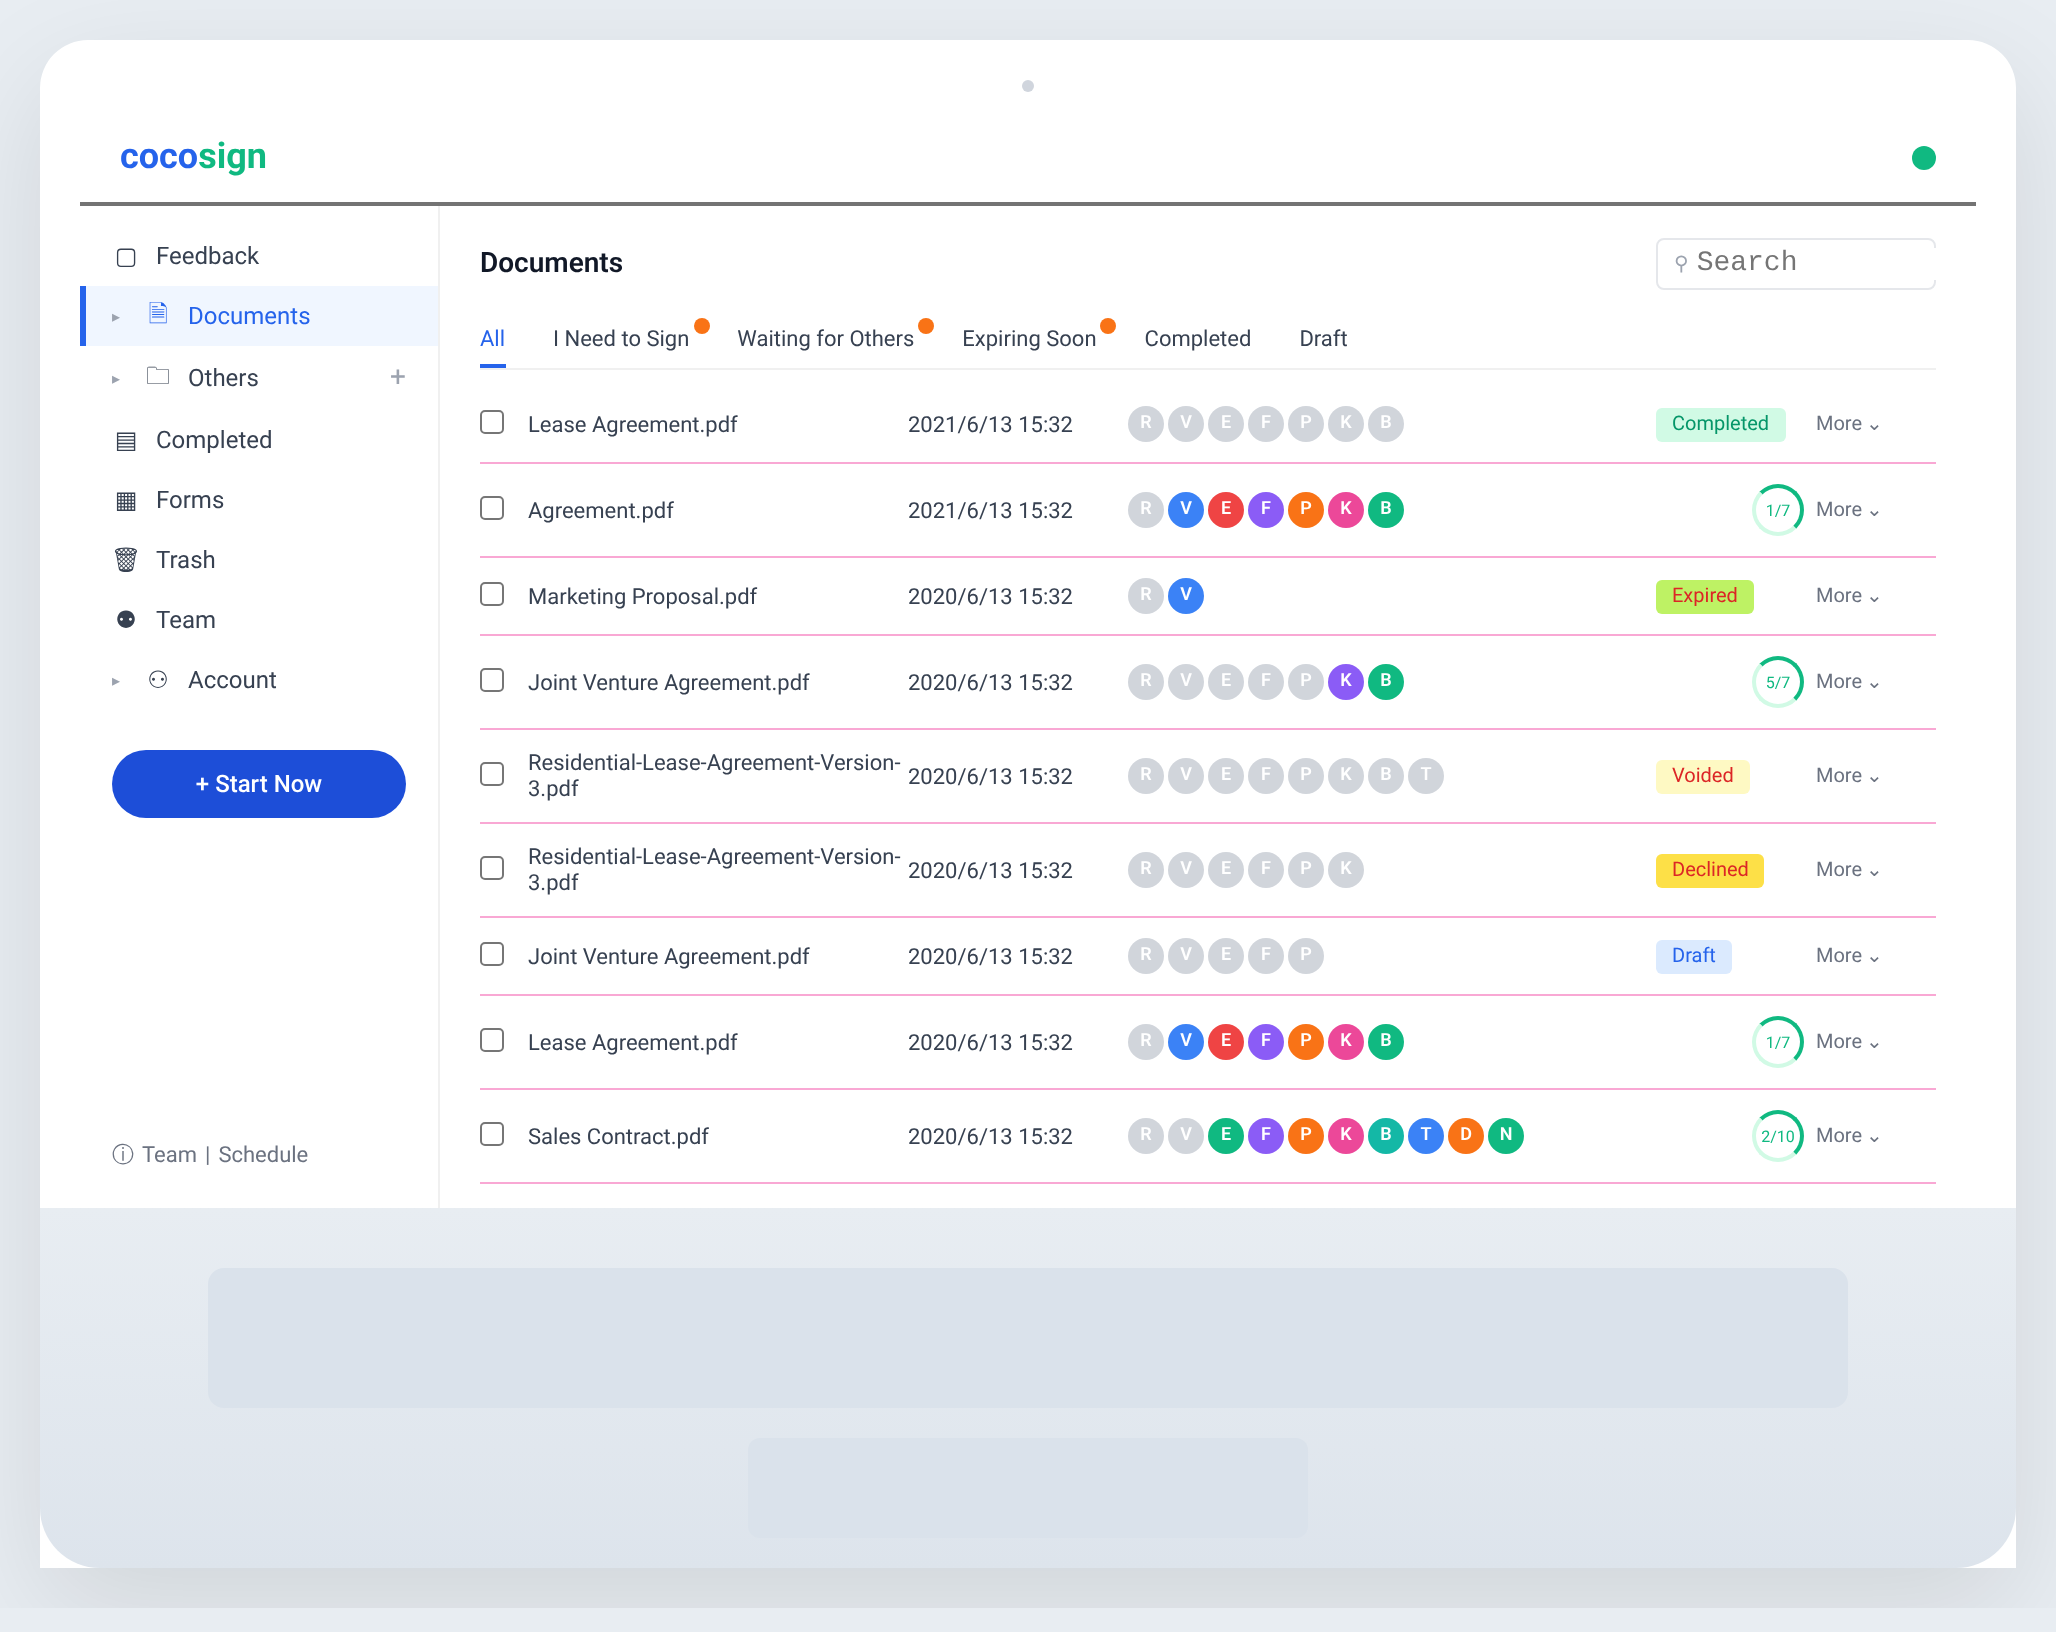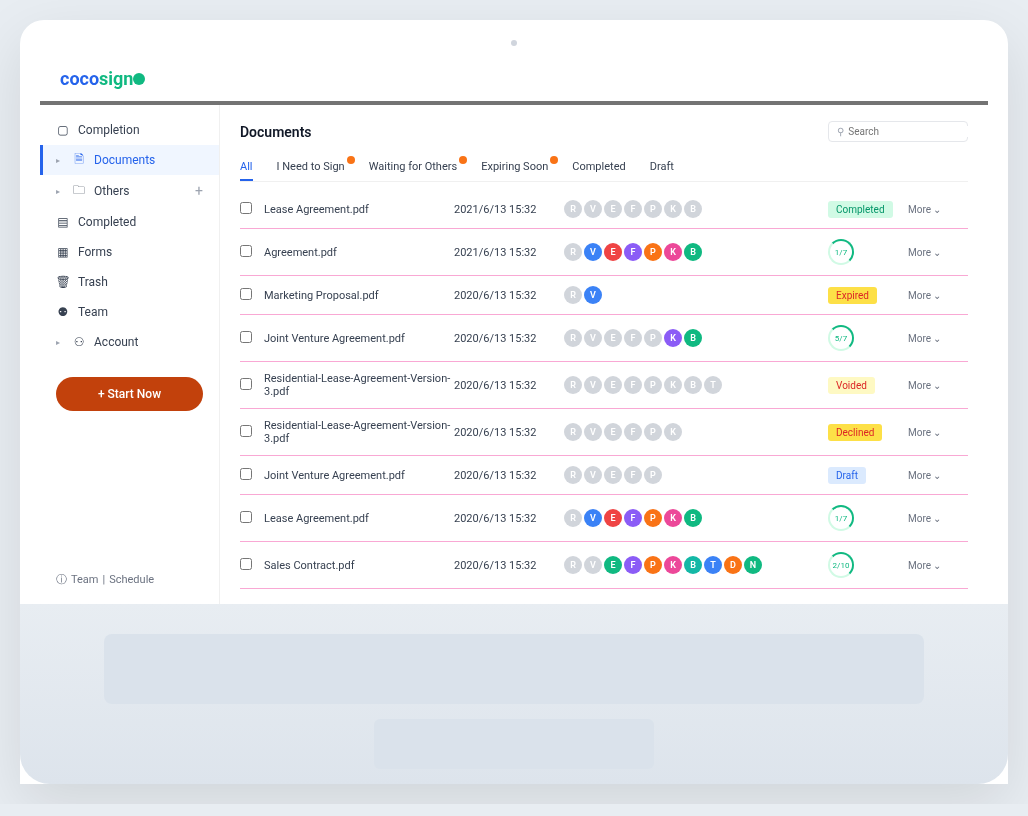--- a/index.html
+++ b/index.html
@@ -1,75 +1,75 @@
 <!DOCTYPE html>
 <html><head>
 <meta charset="utf-8">
 <style>
 * { margin: 0; padding: 0; box-sizing: border-box; font-family: -apple-system, BlinkMacSystemFont, 'Segoe UI', Roboto, sans-serif; }
 body { background: #e8edf2; padding: 20px; display: flex; justify-content: center; }
 .laptop-frame { width: 988px; background: #fff; border-radius: 24px 24px 0 0; box-shadow: 0 20px 60px rgba(0,0,0,0.1); position: relative; padding-top: 20px; }
 .camera-dot { width: 6px; height: 6px; background: #d0d5dd; border-radius: 50%; margin: 0 auto 10px; }
 .app { background: #fff; margin: 0 20px; border-radius: 12px 12px 0 0; overflow: hidden; height: 550px; }
-.header { display: flex; align-items: center; justify-content: flex-start; padding: 12px 20px; border-bottom: 4px solid #737373; }
+.header { display: flex; align-items: center; justify-content: space-between; padding: 12px 20px; border-bottom: 2px solid #737373; }
 .logo { font-size: 18px; font-weight: 700; }
 .logo .c1 { color: #2563eb; } .logo .c2 { color: #10b981; }
 .status-dot { width: 12px; height: 12px; background: #10b981; border-radius: 50%; }
 .main { display: flex; height: calc(100% - 48px); }
 .sidebar { width: 180px; border-right: 1px solid #f0f0f0; display: flex; flex-direction: column; padding: 10px 0; }
 .nav-item { display: flex; align-items: center; gap: 8px; padding: 8px 16px; font-size: 12px; color: #374151; cursor: pointer; position: relative; }
 .nav-item.active { color: #2563eb; background: #f0f6ff; }
 .nav-item.active::before { content: ''; position: absolute; left: 0; top: 0; bottom: 0; width: 3px; background: #2563eb; }
 .nav-item .arrow { margin-right: 4px; font-size: 8px; color: #9ca3af; }
 .nav-item .plus { margin-left: auto; font-size: 14px; color: #9ca3af; }
 .nav-icon { width: 14px; height: 14px; display: inline-flex; align-items: center; justify-content: center; }
-.start-btn { margin: 20px 16px; padding: 10px; background: #c2410c; color: #fff; border: none; border-radius: 20px; font-size: 12px; font-weight: 500; cursor: pointer; }
+.start-btn { margin: 20px 16px; padding: 10px; background: #1d4ed8; color: #fff; border: none; border-radius: 20px; font-size: 12px; font-weight: 500; cursor: pointer; }
 .help-row { margin-top: auto; padding: 10px 16px; font-size: 11px; color: #6b7280; display: flex; align-items: center; gap: 4px; }
 .content { flex: 1; padding: 16px 20px; overflow: auto; }
 .page-head { display: flex; align-items: center; justify-content: space-between; margin-bottom: 12px; }
 .page-title { font-size: 14px; font-weight: 600; color: #111827; }
 .search-box { display: flex; align-items: center; gap: 4px; border: 1px solid #e5e7eb; border-radius: 4px; padding: 4px 8px; font-size: 10px; color: #9ca3af; width: 140px; }
-.search-box input { border: none; outline: none; flex: 1; font-size: 10px; }
+.search-box input { border: none; outline: none; flex: 1; font-size: 14px; font-family: Liberation Mono, monospace; }
 .tabs { display: flex; gap: 24px; border-bottom: 1px solid #f0f0f0; margin-bottom: 8px; }
 .tab { font-size: 11px; color: #374151; padding: 6px 0; cursor: pointer; position: relative; }
 .tab.active { color: #2563eb; border-bottom: 2px solid #2563eb; }
 .tab .badge { position: absolute; top: 2px; right: -10px; width: 8px; height: 8px; background: #f97316; border-radius: 50%; }
 .table-head { display: flex; align-items: center; padding: 8px 0; font-size: 10px; color: #9ca3af; border-bottom: 1px solid #f0f0f0; }
 .col-check { width: 24px; }
 .col-name { flex: 0 0 190px; }
 .col-date { flex: 0 0 110px; }
 .col-recip { flex: 1; }
 .col-sched { flex: 0 0 80px; }
 .col-action { flex: 0 0 60px; text-align: left; }
 .row { display: flex; align-items: center; padding: 10px 0; border-bottom: 1px solid #f9a8d4; font-size: 11px; color: #374151; }
 .row input[type=checkbox] { width: 12px; height: 12px; }
 .avatars { display: flex; gap: 2px; }
 .avatar { width: 18px; height: 18px; border-radius: 50%; display: inline-flex; align-items: center; justify-content: center; font-size: 9px; font-weight: 600; color: #fff; }
 .status-badge { font-size: 10px; padding: 3px 8px; border-radius: 3px; display: inline-block; }
-.progress-ring { width: 26px; height: 26px; position: relative; display: inline-flex; align-items: center; justify-content: center; font-size: 8px; color: #10b981; border: 2px solid #d1fae5; border-right-color: #10b981; border-top-color: #10b981; border-radius: 50%; }
+.progress-ring { width: 26px; height: 26px; position: relative; display: inline-flex; align-items: center; justify-content: center; font-size: 8px; color: #10b981; border: 2px solid #d1fae5; border-right-color: #10b981; border-top-color: #10b981; border-radius: 50%; margin-left: 48px; }
 .more-btn { font-size: 10px; color: #6b7280; cursor: pointer; display: flex; align-items: center; gap: 2px; }
 .laptop-base { height: 180px; background: linear-gradient(180deg, #e8edf2 0%, #dde4ec 100%); border-radius: 0 0 30px 30px; margin-top: -2px; position: relative; }
 .keyboard { position: absolute; top: 30px; left: 50%; transform: translateX(-50%); width: 820px; height: 70px; background: #dae2eb; border-radius: 8px; }
 .trackpad { position: absolute; top: 115px; left: 50%; transform: translateX(-50%); width: 280px; height: 50px; background: #dae2eb; border-radius: 6px; }
 </style>
 </head>
 <body>
 
 <div class="laptop-frame">
   <div class="camera-dot"></div>
   <div class="app">
     <div class="header">
       <div class="logo"><span class="c1">coco</span><span class="c2">sign</span></div>
       <div class="status-dot"></div>
     </div>
     <div class="main">
       <div class="sidebar">
         <div class="nav-item">
             <span class="nav-icon">▢</span>
-            <span>Completion</span>
+            <span>Feedback</span>
           </div>
         <div class="nav-item active">
             <span class="arrow">▸</span>
             <span class="nav-icon">🗎</span>
             <span>Documents</span>
           </div>
         <div class="nav-item">
             <span class="arrow">▸</span>
             <span class="nav-icon">🗀</span>
             <span>Others</span>
@@ -164,21 +164,21 @@
             <div class="row">
     <div class="col-check"><input type="checkbox" style=""></div>
     <div class="col-name">Marketing Proposal.pdf</div>
     <div class="col-date">2020/6/13  15:32</div>
     <div class="col-recip">
                 <div class="avatars">
                   <span class="avatar" style="background:#d1d5db">R</span>
                   <span class="avatar" style="background:#3b82f6">V</span>
                 </div>
               </div>
-    <div class="col-sched"><span class="status-badge" style="background:#fde047;color:#dc2626">Expired</span></div>
+    <div class="col-sched"><span class="status-badge" style="background:#bef264;color:#dc2626">Expired</span></div>
     <div class="col-action">
                 <span class="more-btn">More <span>⌄</span></span>
               </div>
   </div>
             <div class="row">
     <div class="col-check"><input type="checkbox" style=""></div>
     <div class="col-name">Joint Venture Agreement.pdf</div>
     <div class="col-date">2020/6/13  15:32</div>
     <div class="col-recip">
                 <div class="avatars">

